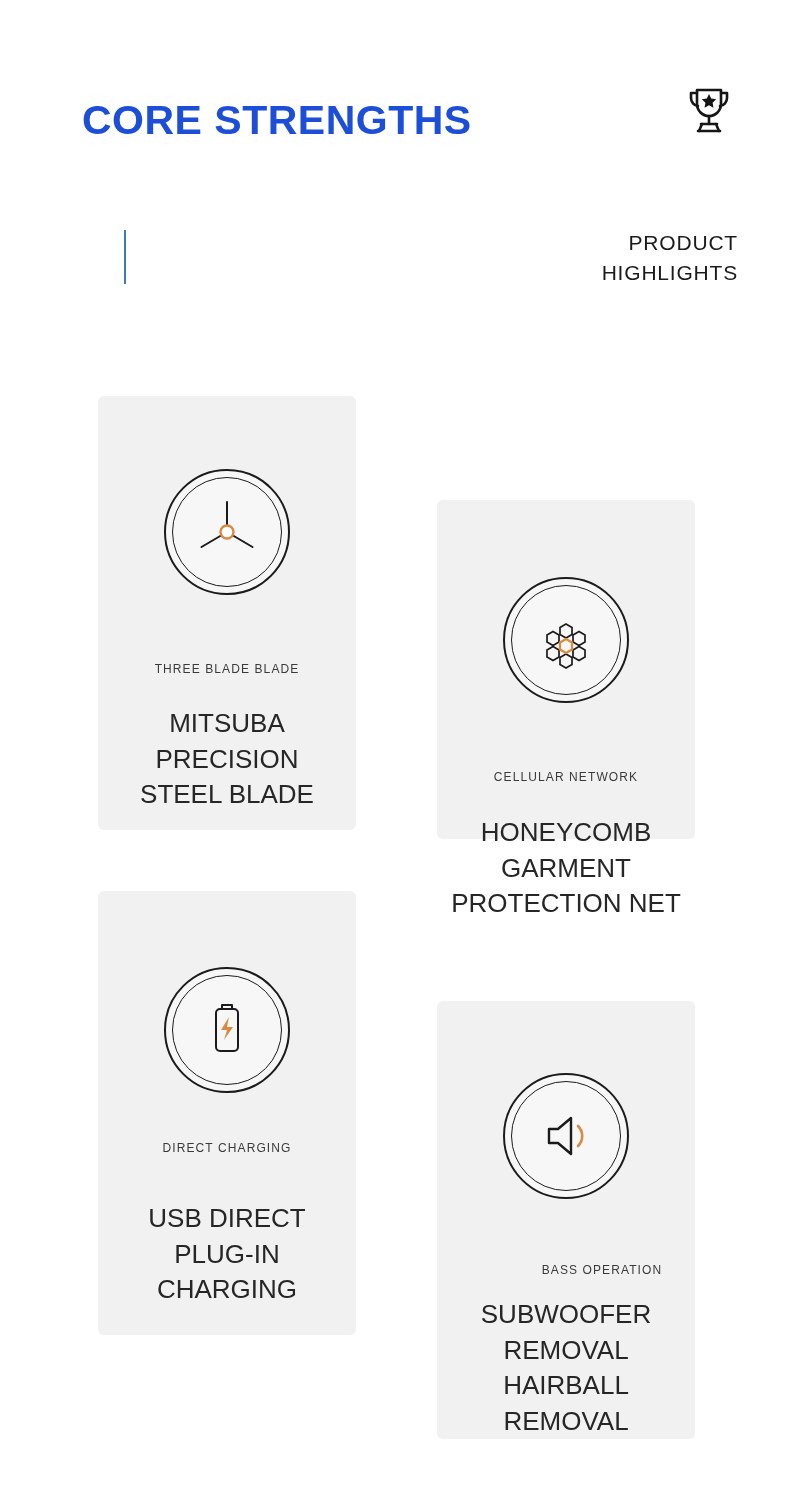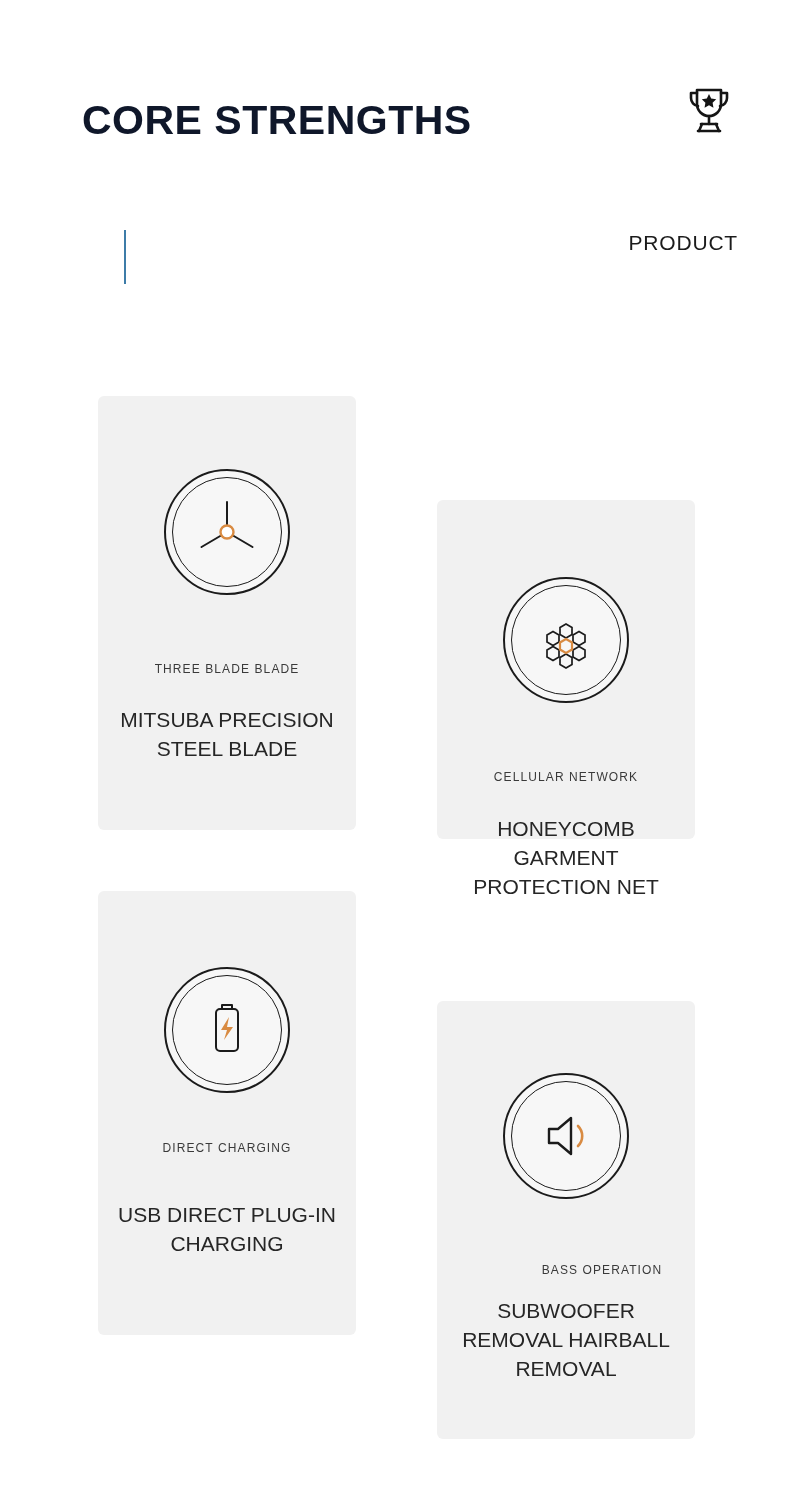--- a/index.html
+++ b/index.html
@@ -19,21 +19,21 @@
   }
 
   
   .header-title {
     position: absolute;
     left: 82px;
     top: 98px;
     font-size: 41px;
     font-weight: 700;
     letter-spacing: 0.5px;
-    color: #0f172a;
+    color: #1d4ed8;
     line-height: 1.1;
   }
   .trophy-icon {
     position: absolute;
     right: 52px;
     top: 82px;
     width: 58px;
     height: 58px;
   }
 
@@ -112,21 +112,21 @@
     font-size: 12px;
     letter-spacing: 1.1px;
     color: #3a3a3a;
     font-weight: 400;
   }
   .card-title {
     position: absolute;
     left: 0;
     width: 100%;
     text-align: center;
-    font-size: 21px;
+    font-size: 26px;
     line-height: 1.37;
     color: #262626;
     font-weight: 400;
     padding: 0 14px;
   }
 </style>
 </head>
 <body>
 
 <div class="page">
@@ -145,20 +145,21 @@
         <path d="M22 42 l-3 7"></path>
         <path d="M36 42 l3 7"></path>
       </g>
       <path d="M29 12 l2.2 4.5 5 .7 -3.6 3.5 .85 5 -4.45-2.35 -4.45 2.35 .85-5 -3.6-3.5 5-.7 z" fill="#151515"></path>
     </svg>
   </div>
 
   <div class="accent-bar"></div>
   <div class="subheader">
     <div>PRODUCT</div>
+    <div>HIGHLIGHTS</div>
   </div>
 
   <div class="card card-left card-1">
     <div class="icon-wrap" style="top:73px;">
       <div class="icon-circle"></div>
       <div class="icon-inner">
         <svg viewBox="0 0 126 126" width="126" height="126">
           <g fill="none" stroke="#1b1b1b" stroke-width="2" stroke-linecap="round">
             <path d="M63 63 L63 33"></path>
             <path d="M63 63 L37.5 78"></path>

